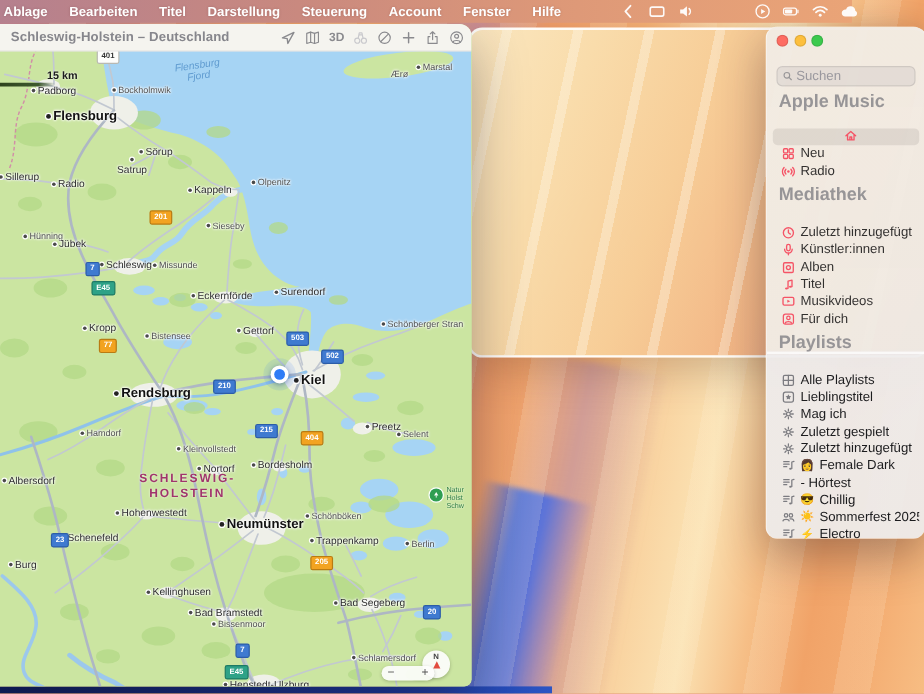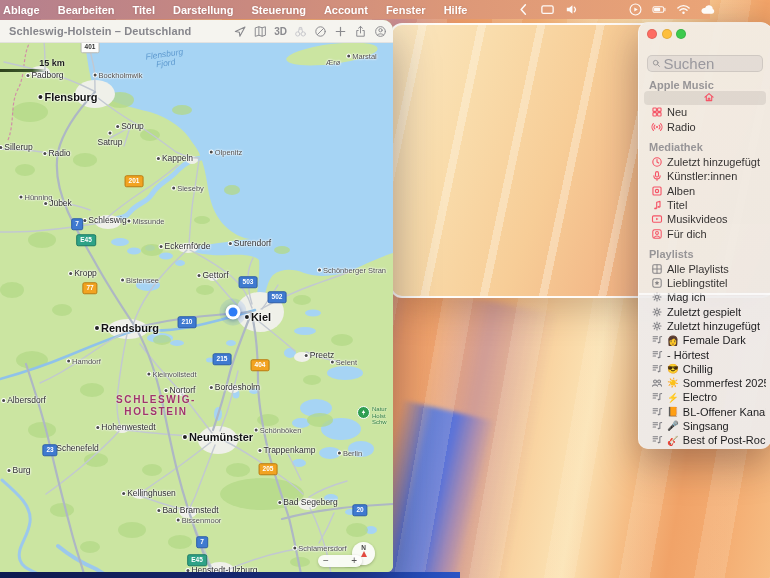--- a/index.html
+++ b/index.html
@@ -117,24 +117,24 @@
     box-shadow:0 14px 38px rgba(40,25,35,.35);border-left:1px solid rgba(255,255,255,.45);}
   #traffic{display:flex;gap:4.5px;padding:7px 0 0 8px;}
   .tl{width:8px;height:8px;border-radius:50%;cursor:pointer;}
   .tl.red{background:#ff5f57;border:.5px solid rgba(0,0,0,.12);}
   .tl.yellow{background:#febc2e;border:.5px solid rgba(0,0,0,.12);}
   .tl.green{background:#28c840;border:.5px solid rgba(0,0,0,.12);}
 
   #search-field{margin:16px 8px 0 8px;height:15px;border-radius:5px;display:flex;align-items:center;gap:3px;
     background:rgba(118,118,128,.12);border:1px solid rgba(60,60,67,.14);padding:0 4px;cursor:text;}
   #search-field .ic{width:8.5px;height:8.5px;color:#8e8e93;flex:none;}
-  #search-field .ph{font-size:15px;color:#90909a;}
-
-  .side-section-hdr{padding:0 0 0 10px;margin-top:7px;height:12px;line-height:12px;
-    font-size:11px;font-weight:600;color:#8d8d92;}
+  #search-field .ph{font-size:11px;color:#90909a;}
+
+  .side-section-hdr{padding:0 0 16px 10px;margin-top:7px;height:12px;line-height:12px;
+    font-size:15px;font-weight:600;color:#8d8d92;}
   .side-rows{margin-top:0;}
   .side-row{height:14.3px;display:flex;align-items:center;gap:4px;padding-left:7px;margin:0 5px;cursor:pointer;
     border-radius:4px;}
   .side-row.selected{background:rgba(0,0,0,.085);flex-direction:column;}
   .side-row .ic{width:12px;height:12px;flex:none;}
   .side-row .ic.red{color:#f5455c;}
   .side-row .ic.gray{color:#7c7c81;}
   .side-row .emoji{font-size:9.5px;line-height:1;flex:none;}
   .side-row .lbl{font-size:11px;color:#1c1c1e;white-space:nowrap;overflow:hidden;}
   #sidebar-throughline{position:absolute;left:0;top:271px;width:100%;height:1.5px;

